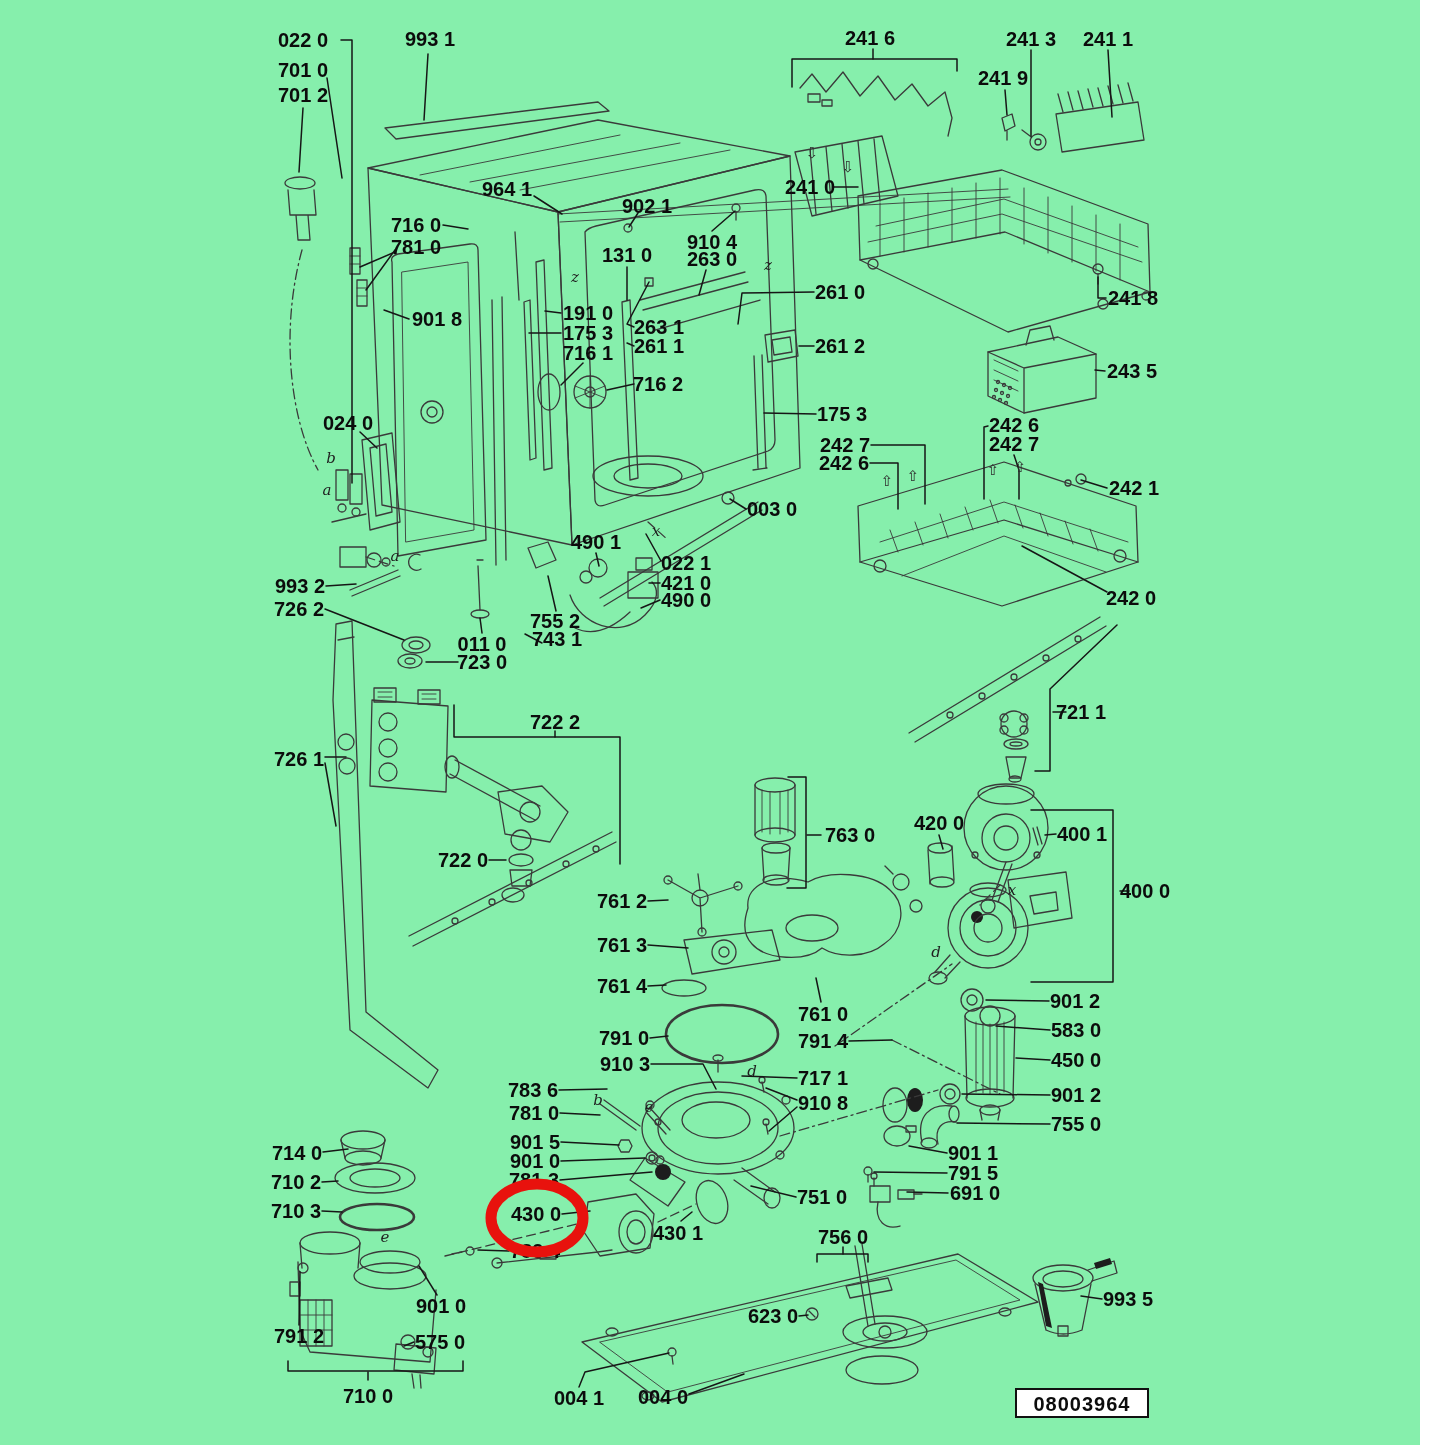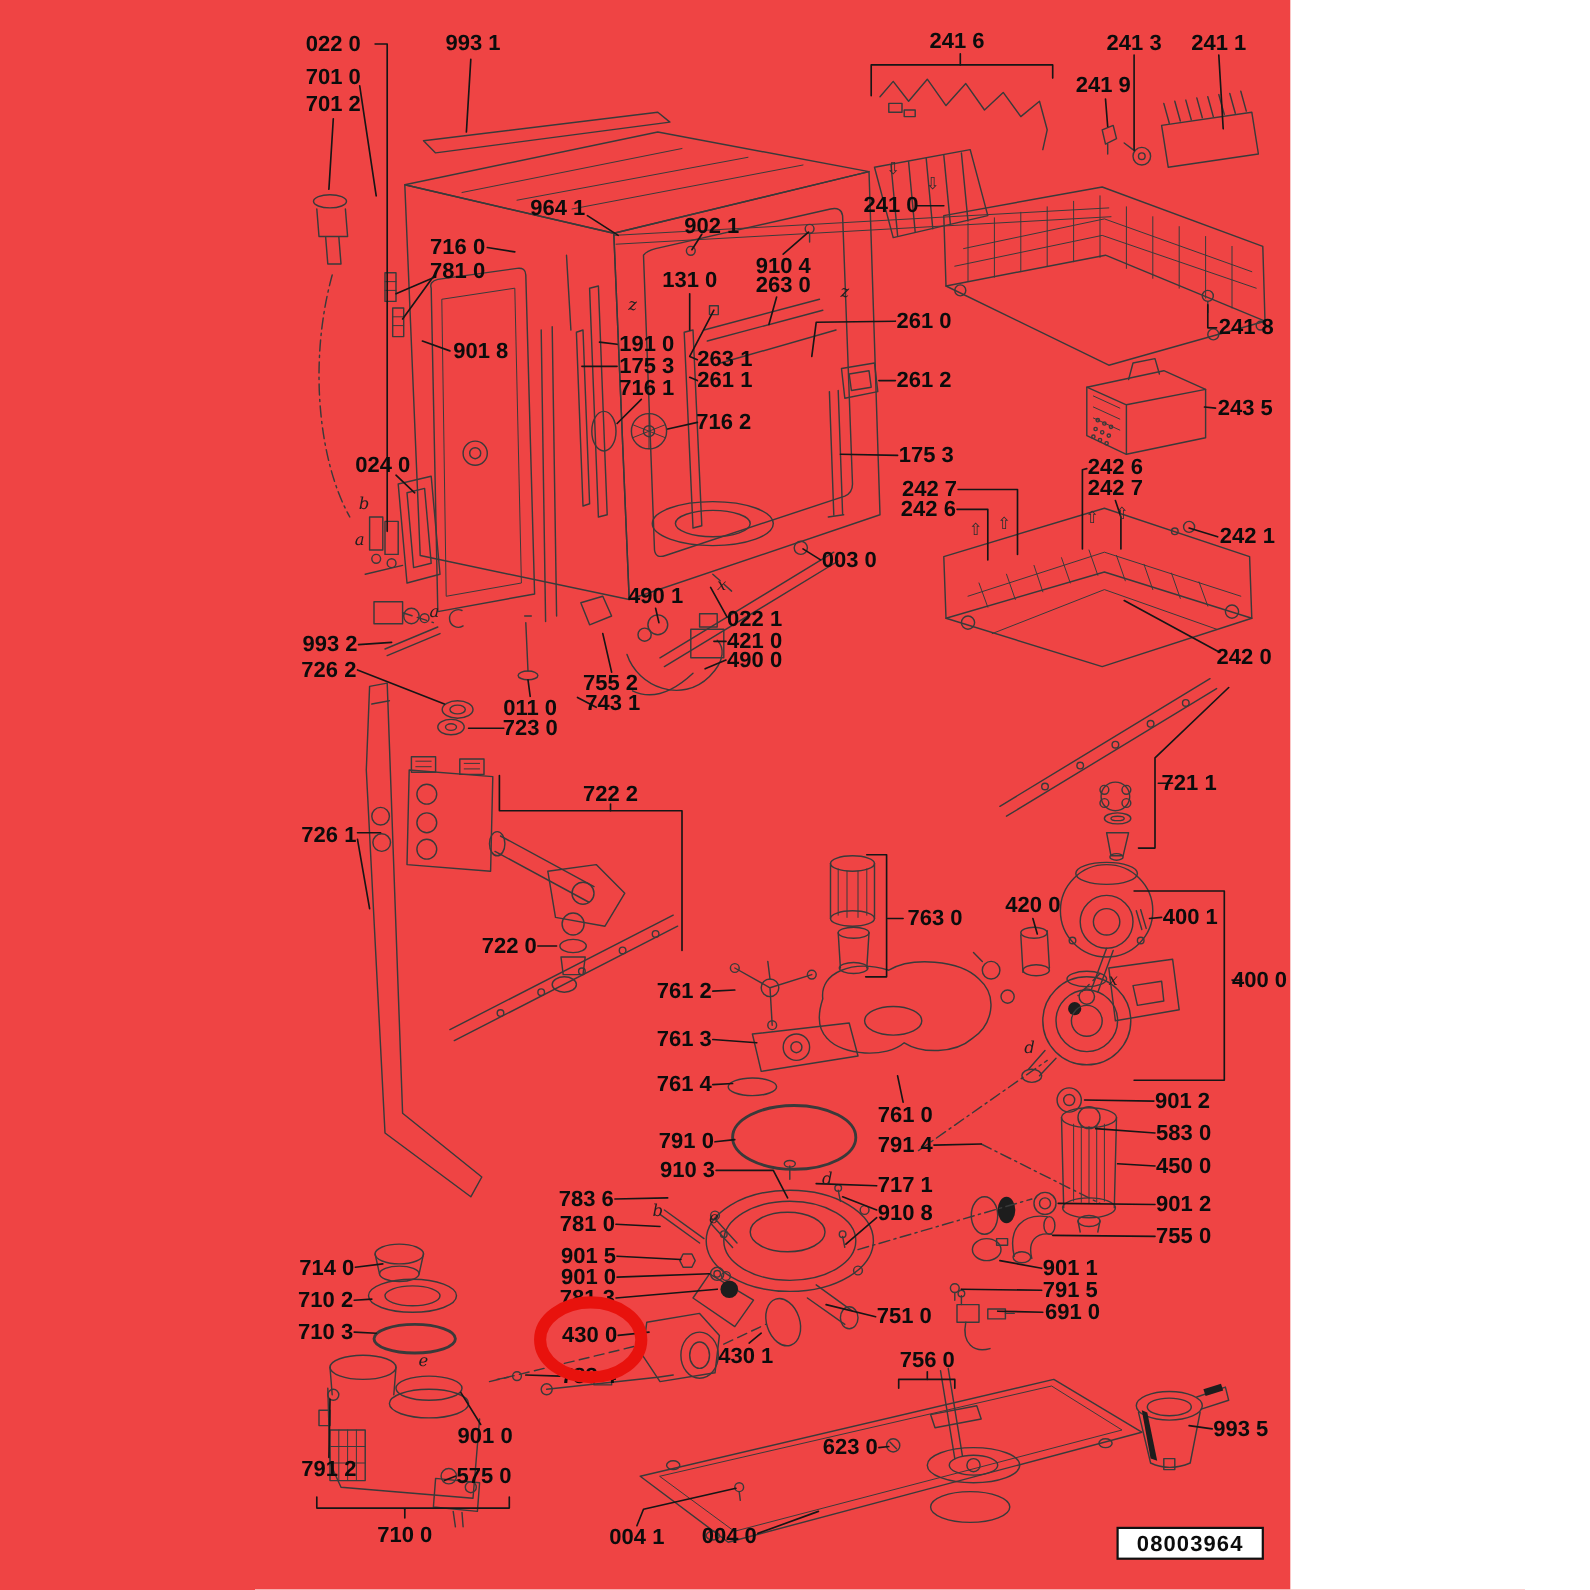--- a/index.html
+++ b/index.html
@@ -1,16 +1,16 @@
 <!DOCTYPE html>
 <html><head>
 <meta charset="utf-8">
 <style>
   html,body{margin:0;padding:0;background:#ffffff;}
-  .wrap{position:relative;width:1173px;height:1445px;background:#ef4444;overflow:hidden;
+  .wrap{position:relative;width:1420px;height:1445px;background:#86efac;overflow:hidden;
         font-family:"Liberation Sans", sans-serif;}
   svg{display:block}
   
   #art *{stroke:#3a3a3a;fill:none;stroke-width:1.3;stroke-linejoin:round;stroke-linecap:round;}
   #art .bold{stroke-width:2.6;}
   #art .thin{stroke-width:0.9;}
   #art .fill-dark{fill:#1d1d1d;stroke:none;}
   #art .dash{stroke-dasharray:9 5;}
   #art .dashdot{stroke-dasharray:10 4 2 4;}
   

